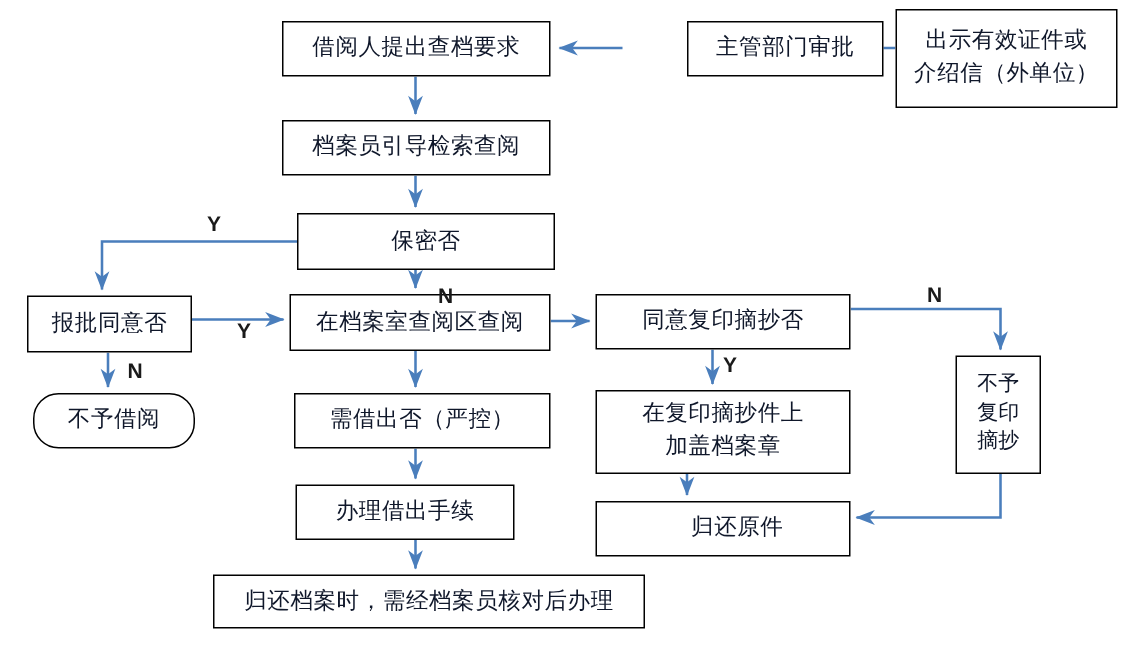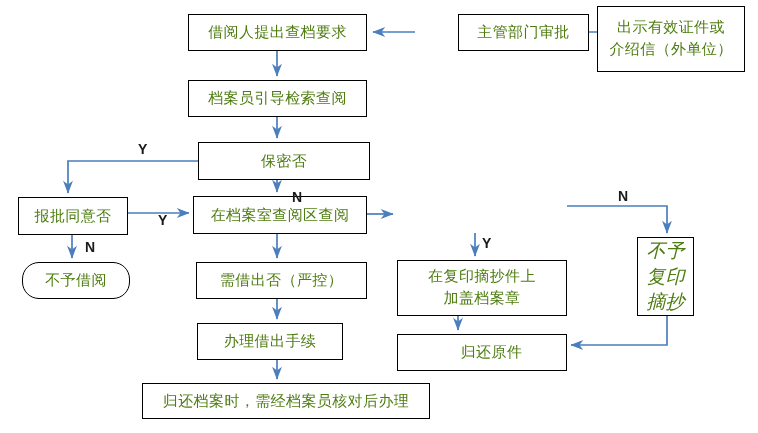--- a/index.html
+++ b/index.html
@@ -28,32 +28,31 @@
   .node {
     position: absolute;
     box-sizing: border-box;
     border: 1px solid #000000;
     background: #ffffff;
     display: flex;
     flex-direction: column;
     align-items: center;
     justify-content: center;
     text-align: center;
-    color: #4d7c0f;
+    color: #0f172a;
     font-size: 15px;
     line-height: 1.25;
     letter-spacing: 0.4px;
     white-space: pre-line;
     z-index: 2;
   }
   .node.narrow {
-    font-size: 19px;
+    font-size: 14px;
     line-height: 1.35;
     letter-spacing: 0px;
-    font-style: italic;
   }
   .node.two-line {
     line-height: 1.45;
   }
   .branch-label {
     position: absolute;
     font-family: "Liberation Sans", "DejaVu Sans", sans-serif;
     font-weight: bold;
     font-size: 14px;
     color: #1a1a1a;
@@ -110,20 +109,21 @@
 
   <div class="node" style="left: 188px; top: 14px; width: 179px; height: 37px; border-color: rgb(0, 0, 0);">借阅人提出查档要求</div>
   <div class="node" style="left: 415px; top: 14px; width: 131px; height: 37px; border-color: rgb(0, 0, 0); margin-left: 43px;">主管部门审批</div>
   <div class="node two-line" style="left: 597px; top: 6px; width: 148px; height: 66px; border-color: rgb(0, 0, 0);">出示有效证件或
 介绍信（外单位）</div>
   <div class="node" style="left: 188px; top: 80px; width: 179px; height: 37px; border-color: rgb(0, 0, 0);">档案员引导检索查阅</div>
   <div class="node" style="left: 198px; top: 142px; width: 172px; height: 38px; border-color: rgb(0, 0, 0);">保密否</div>
   <div class="node" style="left: 18px; top: 197px; width: 110px; height: 38px; border-color: rgb(0, 0, 0);">报批同意否</div>
   <div class="node" style="left: 22px; top: 262px; width: 108px; height: 37px; border-color: rgb(0, 0, 0); border-radius: 17px;">不予借阅</div>
   <div class="node" style="left: 193px; top: 196px; width: 174px; height: 38px; border-color: rgb(0, 0, 0);">在档案室查阅区查阅</div>
+  <div class="node" style="left: 397px; top: 196px; width: 170px; height: 37px; border-color: rgb(0, 0, 0);">同意复印摘抄否</div>
   <div class="node narrow" style="left: 637px; top: 237px; width: 57px; height: 79px; border-color: rgb(0, 0, 0);">不予
 复印
 摘抄</div>
   <div class="node" style="left: 196px; top: 262px; width: 171px; height: 37px; border-color: rgb(0, 0, 0);">需借出否（严控）</div>
   <div class="node two-line" style="left: 397px; top: 260px; width: 170px; height: 56px; border-color: rgb(0, 0, 0);">在复印摘抄件上
 加盖档案章</div>
   <div class="node" style="left: 197px; top: 323px; width: 146px; height: 37px; border-color: rgb(0, 0, 0);">办理借出手续</div>
   <div class="node" style="left: 397px; top: 334px; width: 170px; height: 37px; border-color: rgb(0, 0, 0); padding-left: 19px;">归还原件</div>
   <div class="node" style="left: 142px; top: 383px; width: 288px; height: 36px; border-color: rgb(0, 0, 0); text-align: right;">归还档案时，需经档案员核对后办理</div>
 

